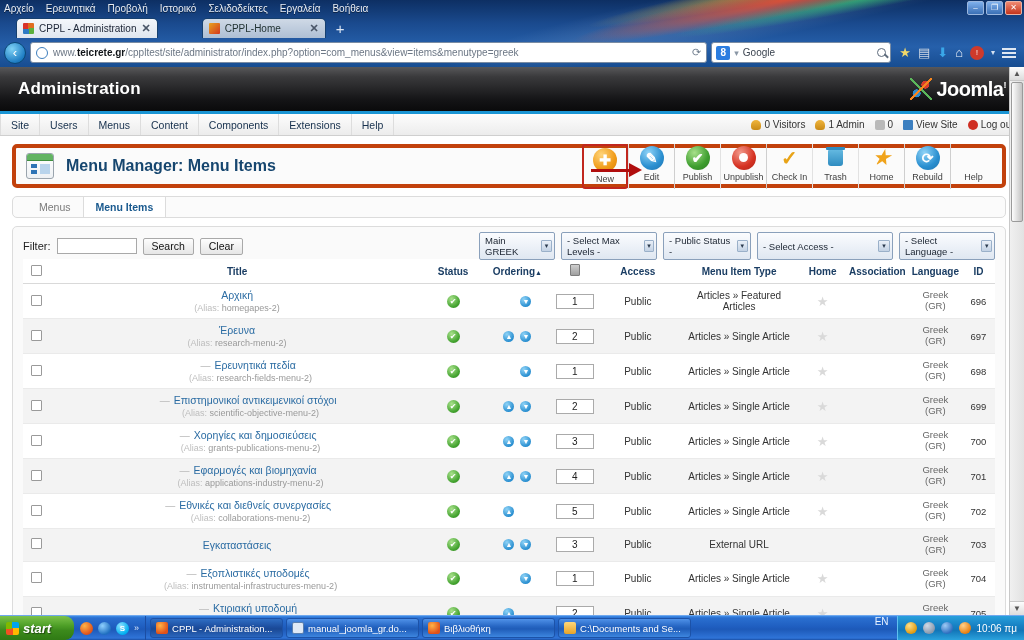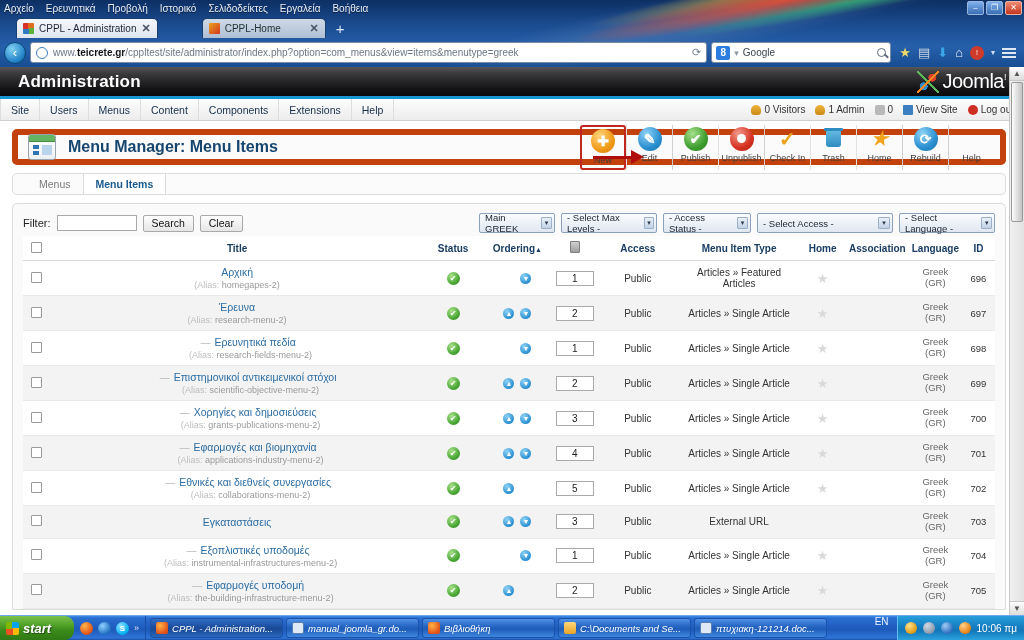--- a/index.html
+++ b/index.html
@@ -107,35 +107,35 @@
   .page { position:relative; height: 548px; background:#fff; overflow:hidden; }
   .page-scroll { position:absolute; top:0; right:0; width:15px; height:100%;
     background:linear-gradient(90deg,#f0f0f0,#e2e2e2); border-left:1px solid #c8c8c8; z-index:9;}
   .page-scroll .arrow { height:14px; display:flex; align-items:center; justify-content:center; font-size:8px; color:#555;
     background:linear-gradient(180deg,#fdfdfd,#dcdcdc); border-bottom:1px solid #c8c8c8;}
   .page-scroll .arrow.bot { position:absolute; bottom:0; width:100%; border-bottom:none; border-top:1px solid #c8c8c8;}
   .page-scroll .thumb { position:absolute; top:15px; left:1px; width:12px; height:140px; border-radius:2px;
     background:linear-gradient(90deg,#fdfdfd,#c3c3c3); border:1px solid #9a9a9a; }
 
   .jheader {
-    height: 32px; background: linear-gradient(180deg,#58585a 0%, #3a3a3c 22%, #141416 75%, #0a0a0b 100%);
+    height: 47px; background: linear-gradient(180deg,#58585a 0%, #3a3a3c 22%, #141416 75%, #0a0a0b 100%);
     display:flex; align-items:center; justify-content:space-between; padding: 0 18px;
     border-bottom: 3px solid #1a95d4;
   }
   .jheader h1 { margin:0; color:#fff; font-size:17px; font-weight:bold; letter-spacing:.2px; }
   .joomla-logo { display:flex; align-items:center; gap:4px; }
   .joomla-logo .mark {
     width:22px; height:22px;
     background:
       linear-gradient(135deg, transparent 46%, #f6861f 46% 54%, transparent 54%),
       linear-gradient(45deg, transparent 46%, #5bb75b 46% 54%, transparent 54%),
       radial-gradient(circle at 30% 70%, #2e8ccd 18%, transparent 19%),
       radial-gradient(circle at 70% 30%, #d93d2c 18%, transparent 19%);
   }
-  .joomla-logo .word { color:#fff; font-size:20px; font-weight:normal; letter-spacing:-.5px; }
+  .joomla-logo .word { color:#fff; font-size:20px; font-weight:bold; letter-spacing:-.5px; }
   .joomla-logo .word sup { font-size:9px; vertical-align: super; }
 
   .jmenubar {
     height: 22px; background: linear-gradient(180deg,#fdfdfd,#ececec);
     border-bottom:1px solid #cfcfcf;
     display:flex; align-items:stretch; justify-content:space-between;
   }
   .jmenubar .left { display:flex; }
   .jmenubar .left .mi {
     padding: 0 10px; display:flex; align-items:center; font-size:10.5px; color:#16304d;
@@ -146,22 +146,22 @@
   .jmenubar .right .st { display:flex; align-items:center; gap:3px; }
   .dot-ico { width:10px; height:10px; border-radius:2px; display:inline-block; }
   .ico-user { background: linear-gradient(180deg,#f0b53d,#c98a16); border-radius:50% 50% 35% 35%; }
   .ico-msg { background:#b9b9b9; border-radius:2px; }
   .ico-view { background:#3c7fc0; border-radius:1px; }
   .ico-logout { background:#cf2f23; border-radius:50%; }
 
   .content { padding: 8px 18px 0 12px; }
 
   .titlebar {
-    border:6px solid #c2410c; border-radius:5px; background:#fbfbfb;
-    height: 36px; display:flex; align-items:center; justify-content:space-between;
+    border:4px solid #c2410c; border-radius:5px; background:#fbfbfb;
+    height: 44px; display:flex; align-items:center; justify-content:space-between;
     padding: 0 6px 0 10px; position:relative;
   }
   .titlebar .t-left { display:flex; align-items:center; gap:12px; }
   .mm-icon {
     width:28px; height:26px; border:1px solid #9aa4ad; border-radius:3px;
     background:linear-gradient(180deg,#fff,#eef1f4); position:relative; overflow:hidden;
   }
   .mm-icon:before { content:""; position:absolute; top:0; left:0; right:0; height:6px; background:#63b463; border-bottom:1px solid #3f8f3f;}
   .mm-icon i { position:absolute; background:#2f74b5; display:block; }
   .mm-icon i:nth-child(1){ left:4px; top:10px; width:6px; height:4px;}
@@ -210,21 +210,21 @@
                           color:#1a5a8f; font-weight:bold; }
 
   .panel { margin-top: 8px; border:1px solid #dcdcdc; border-radius:5px 5px 0 0; background:#fafafa; padding: 6px 10px 0; }
   .filterrow { height: 26px; display:flex; align-items:center; gap:6px; }
   .filterrow .lbl { font-size:11px; color:#222; }
   .f-input { width:80px; height:16px; border:1px solid #a9a9a9; background:#fff; }
   .f-btn { height:17px; padding: 0 8px; font-size:10.5px; border:1px solid #a9a9a9; border-radius:2px;
            background:linear-gradient(180deg,#fdfdfd,#e6e6e6); color:#111; display:flex; align-items:center; }
   .spacer { flex: 1; }
   .sel {
-    height:20px; border:1px solid #8aa0bb; border-radius:2px;
+    height:28px; border:1px solid #8aa0bb; border-radius:2px;
     background:linear-gradient(180deg,#fbfcfe,#dfe7f1);
     display:flex; align-items:center; justify-content:space-between; gap:5px;
     font-size:9.5px; color:#1a2330; padding: 0 2px 0 5px;
   }
   .sel .cv { width:12px; height:12px; background:linear-gradient(180deg,#eaf0f8,#c3d2e4); border:1px solid #9ab0c9;
              display:flex;align-items:center;justify-content:center;font-size:7px;color:#2a3a4e;border-radius:1px;}
 
   table.items { width:100%; border-collapse: collapse; background:#fff; font-size:10px; }
   table.items thead th {
     font-size:10px; color:#1a3d63; font-weight:bold; padding: 5px 3px; text-align:center;
@@ -279,21 +279,21 @@
     flex: 0 1 133px; height:20px; border-radius:3px; display:flex; align-items:center; gap:4px; padding: 0 5px;
     background: linear-gradient(180deg,#4f91e8,#2767c4 40%, #1f5cb8 55%, #3d86df);
     color:#fff; font-size:9.5px; white-space:nowrap; overflow:hidden;
     border: 1px solid #1c52a8;
   }
   .task.active { background: linear-gradient(180deg,#2f6ec4,#1c4d9e 45%, #1a4894 55%, #2a66bd); }
   .task .ti { width:12px; height:12px; flex:0 0 12px; border-radius:2px; }
   .ti-ff { background: radial-gradient(circle at 35% 30%, #ffb347, #e0521a 70%); border-radius:50%; }
   .ti-doc { background:#dfe9f6; border:1px solid #5a7fae; }
   .ti-folder { background: linear-gradient(180deg,#ffd77a,#e8a327); border-radius:1px 3px 3px 3px; }
-  .task .tl { overflow:hidden; text-overflow:ellipsis;font-style:italic; }
+  .task .tl { overflow:hidden; text-overflow:ellipsis; }
   .tray {
     display:flex; align-items:center; gap:6px; padding: 0 7px;
     background: linear-gradient(180deg,#28a0dc 0%, #1781c4 40%, #1276b8 60%, #2ba2dd 100%);
     border-left: 1px solid #5fc0ef; color:#fff; font-size:10px;
   }
   .lang-ind { color:#e9f3ff; font-size:10px; padding: 0 8px; }
   .tray-ico { width:12px;height:12px;border-radius:50%; }
   .tr-shield { background: radial-gradient(circle at 35% 30%, #ffe08a, #e09a10 70%); }
   .tr-net { background: radial-gradient(circle at 35% 30%, #cfd9e6, #8a99ad 70%); }
   .tr-blue { background: radial-gradient(circle at 35% 30%, #9ecbf5, #2f6fc0 70%); }
@@ -496,21 +496,21 @@
         <span class="spacer"></span>
         <span class="sel" style="width:76px">
           <span>Main GREEK</span>
           <span class="cv">▾</span>
         </span>
         <span class="sel" style="width:96px">
           <span>- Select Max Levels -</span>
           <span class="cv">▾</span>
         </span>
         <span class="sel" style="width:88px">
-          <span>- Access Status -</span>
+          <span>- Public Status -</span>
           <span class="cv">▾</span>
         </span>
         <span class="sel" style="width:136px">
           <span>- Select Access -</span>
           <span class="cv">▾</span>
         </span>
         <span class="sel" style="width:96px">
           <span>- Select Language -</span>
           <span class="cv">▾</span>
         </span>
@@ -771,21 +771,21 @@
               <td><span class="homestar">★</span></td>
               <td></td>
               <td>
                 <div class="lang2">Greek<br>(GR)</div>
               </td>
               <td class="idcell">704</td>
             </tr>
             <tr class="alt">
               <td><span class="chk"></span></td>
               <td class="title-cell">
-                <div><span class="indent"></span><span class="dashmark">—</span><span class="t-link">Εφαρμογές υποδομή</span></div>
+                <div><span class="indent"></span><span class="dashmark">—</span><span class="t-link">Κτιριακή υποδομή</span></div>
                 <div style="padding-left:27px">
                   <div class="t-alias"><em>(Alias: </em>the-building-infrastructure-menu-2)</div>
                 </div>
               </td>
               <td><span class="pubdot">✔</span></td>
               <td>
                 <div class="ord-wrap">
                   <span class="ord-a">▲</span>
                   <span style="width:11px"></span>
                 </div>
@@ -829,24 +829,20 @@
         <span class="tl">manual_joomla_gr.do...</span>
       </div>
       <div class="task">
         <span class="ti ti-ff"></span>
         <span class="tl">Βιβλιοθήκη</span>
       </div>
       <div class="task">
         <span class="ti ti-folder"></span>
         <span class="tl">C:\Documents and Se...</span>
       </div>
-      <div class="task">
-        <span class="ti ti-doc"></span>
-        <span class="tl">πτυχιακη-121214.doc...</span>
-      </div>
     </div>
   <span class="lang-ind">EN</span>
   <div class="tray">
     <span class="tray-ico tr-shield"></span>
     <span class="tray-ico tr-net"></span>
     <span class="tray-ico tr-blue"></span>
     <span class="tray-ico tr-orange"></span>
     <span>10:06 πμ</span>
   </div>
 </div>

